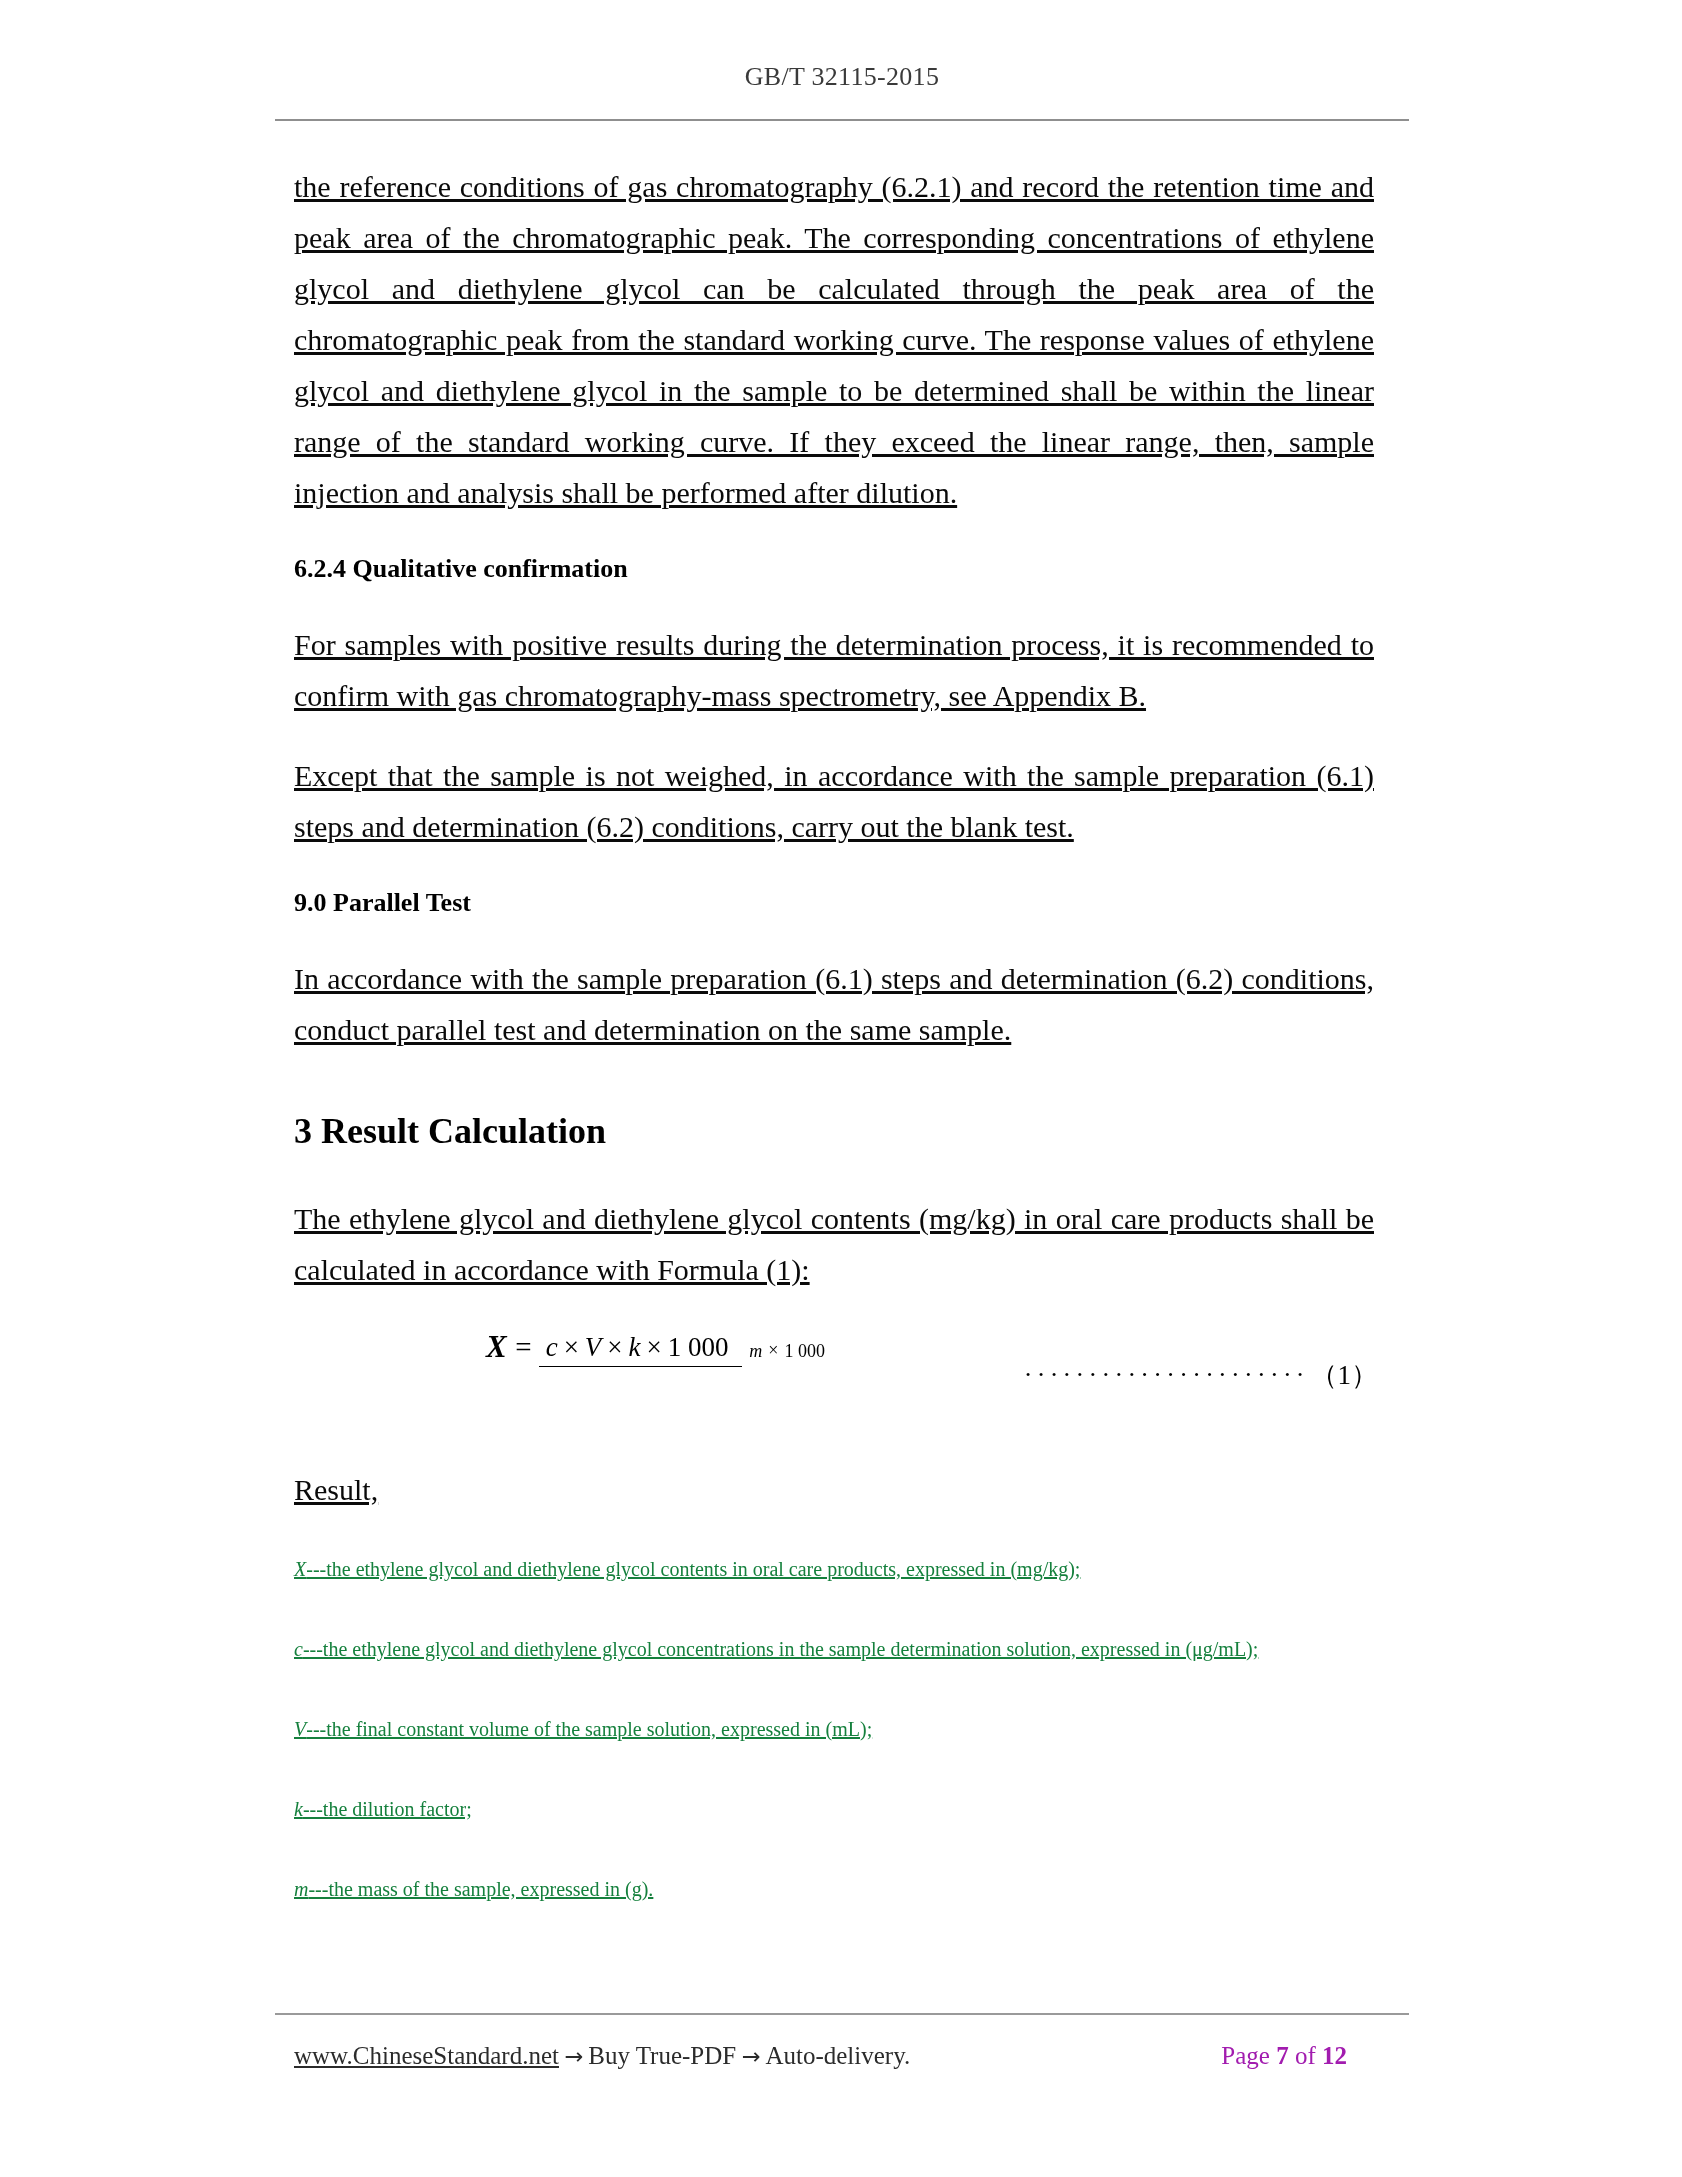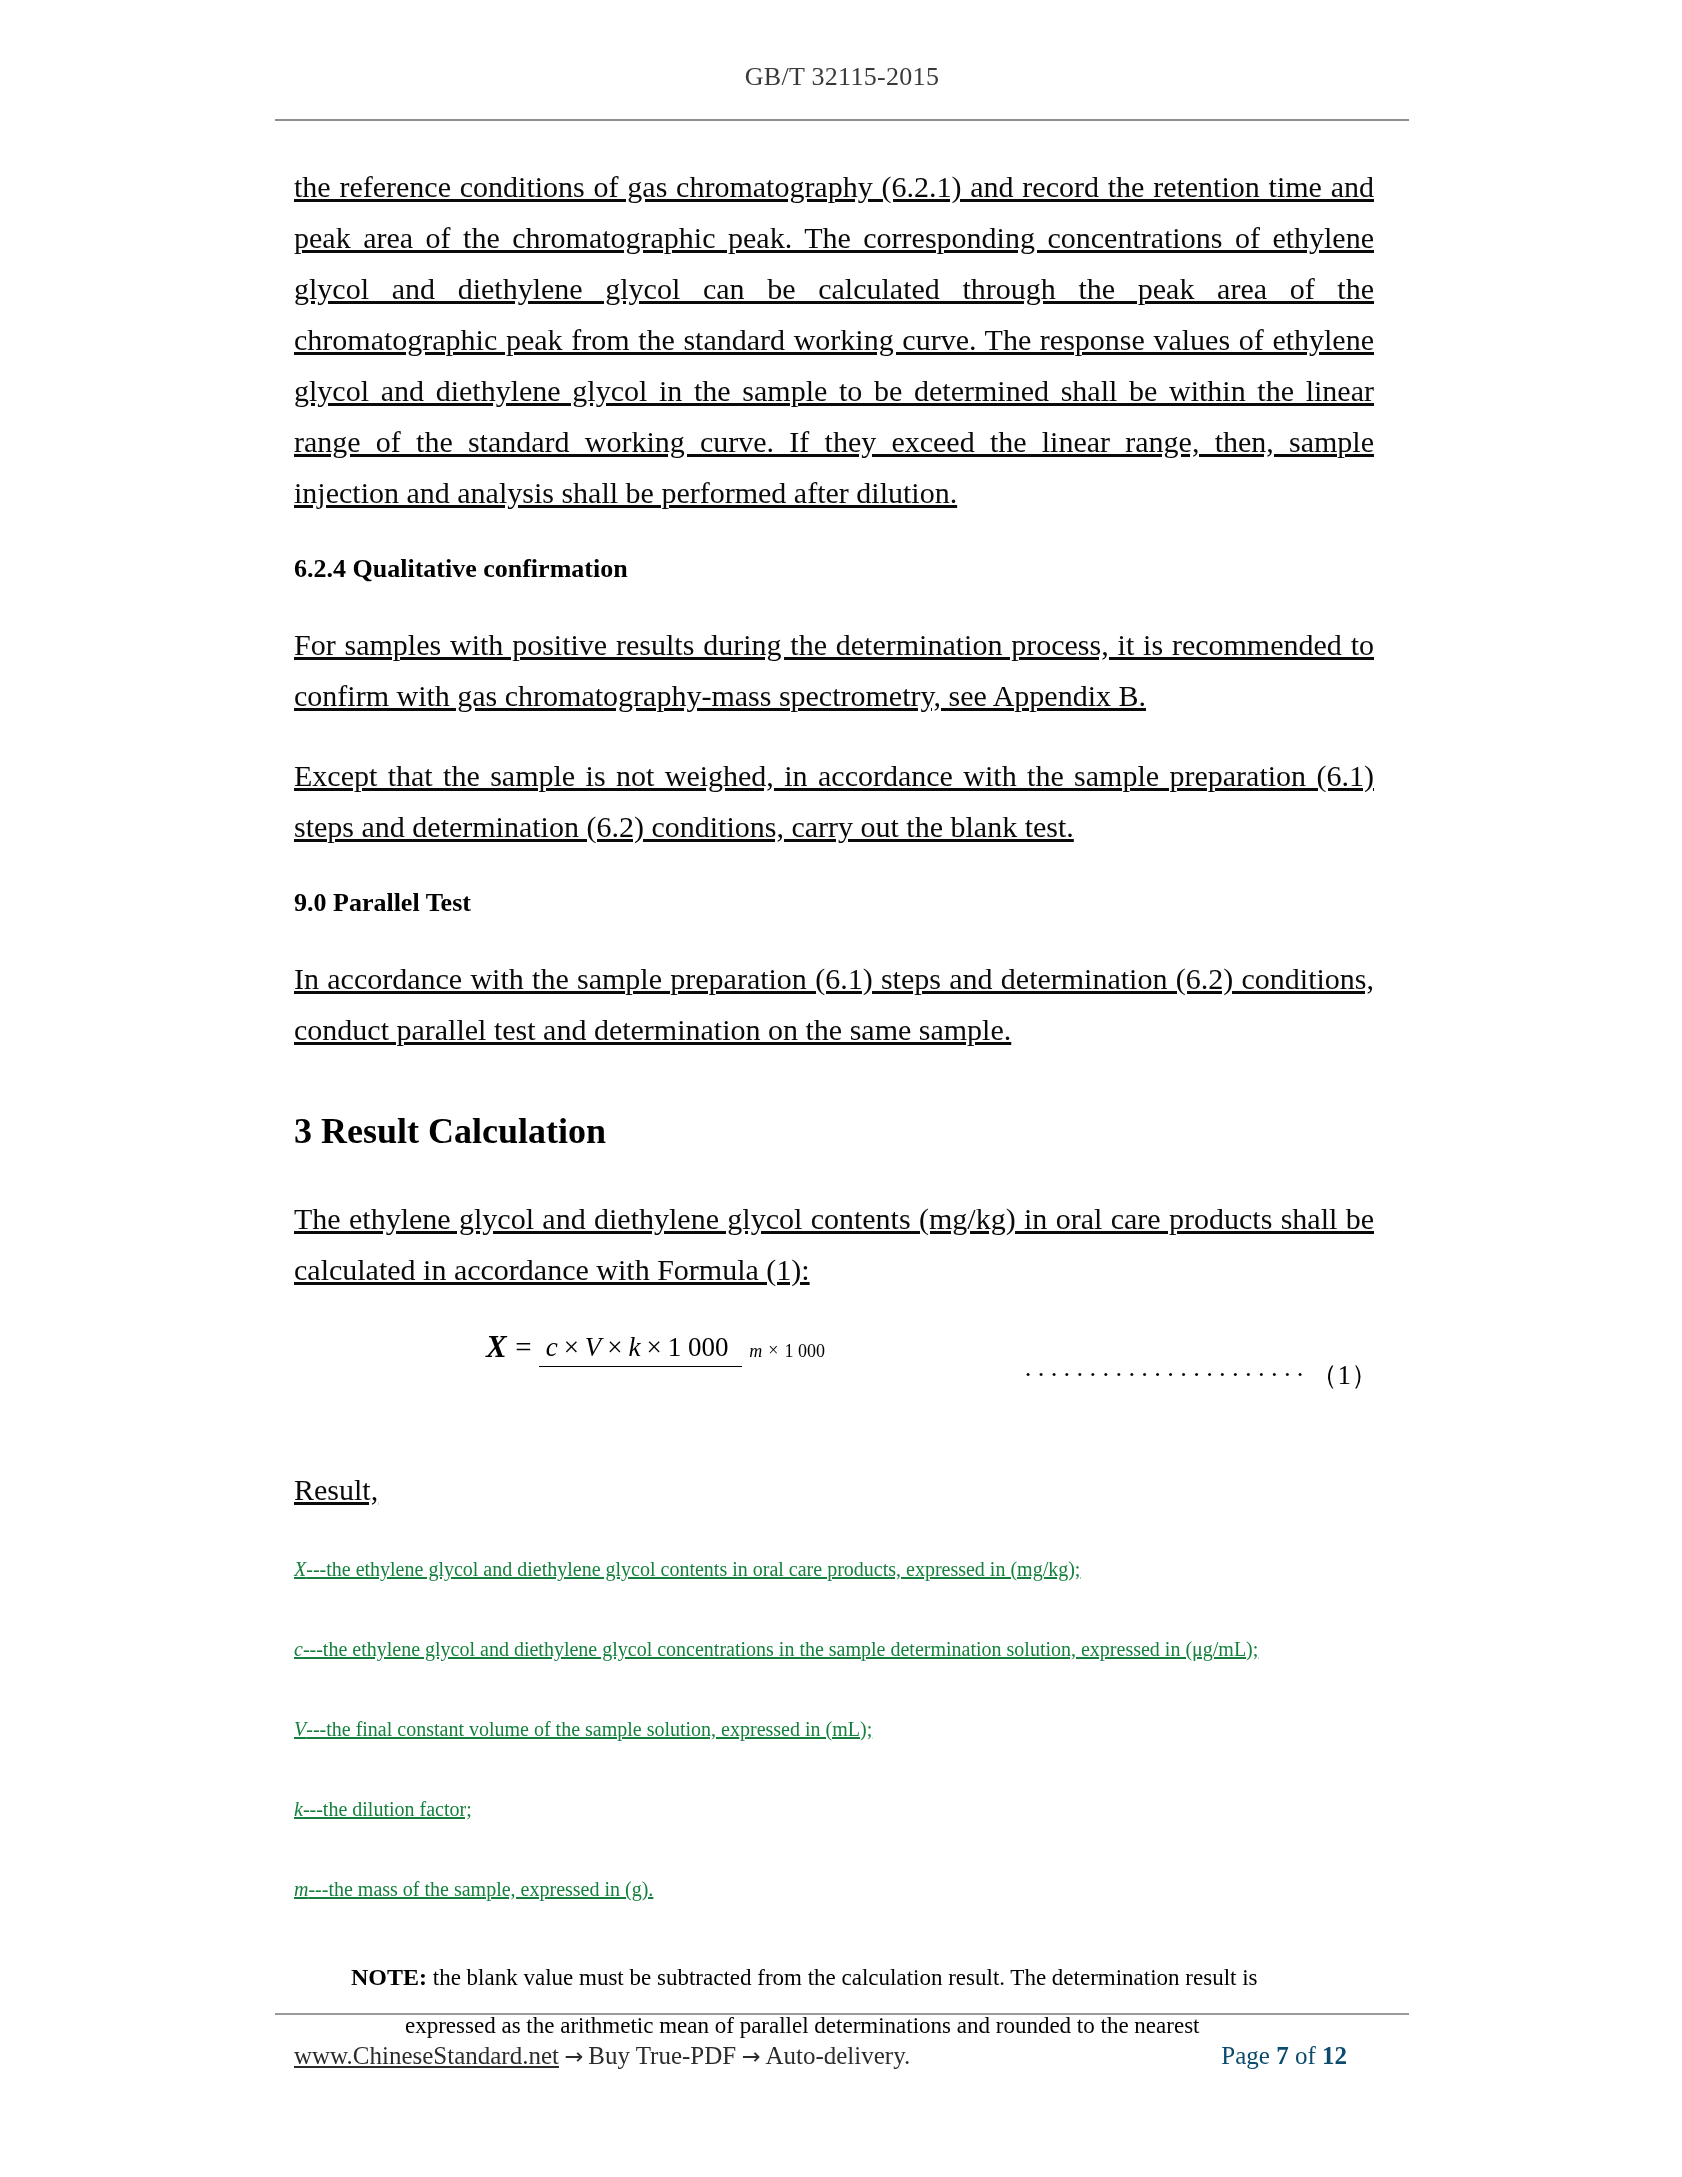--- a/index.html
+++ b/index.html
@@ -213,21 +213,21 @@
     color: #2b2b2b;
   }
   .arrow {
     padding: 0 5.2px;
     font-family: "DejaVu Sans", sans-serif;
     font-size: 22.5px;
   }
   .footer-right {
     white-space: nowrap;
     padding-right: 31px;
-    color: #0c4a6e;
+    color: #a21caf;
   }
   .footer-right b {
     font-weight: bold;
   }
 </style>
 </head>
 <body>
 
 <div class="page">
 
@@ -279,24 +279,20 @@
     <p class="var-def"><span class="sym">X</span><span>---the ethylene glycol and diethylene glycol contents in oral care products, expressed in (mg/kg);</span></p>
 
     <p class="var-def"><span class="sym">c</span><span>---the ethylene glycol and diethylene glycol concentrations in the sample determination solution, expressed in (μg/mL);</span></p>
 
     <p class="var-def"><span class="sym">V</span><span>---the final constant volume of the sample solution, expressed in (mL);</span></p>
 
     <p class="var-def"><span class="sym">k</span><span>---the dilution factor;</span></p>
 
     <p class="var-def"><span class="sym">m</span><span>---the mass of the sample, expressed in (g).</span></p>
 
-    <div class="note">
-      <span class="note-label">NOTE:</span><span> the blank value must be subtracted from the calculation result. The determination result is</span>
-      <span class="note-line2">expressed as the arithmetic mean of parallel determinations and rounded to the nearest</span>
-    </div>
 
   </div>
 
   <div class="rule-bottom"></div>
 
   <div class="footer">
     <div class="footer-left">
       <span class="footer-url">www.ChineseStandard.net</span><span class="arrow">→</span><span>Buy True-PDF</span><span class="arrow">→</span><span>Auto-delivery.</span>
     </div>
     <div class="footer-right">

